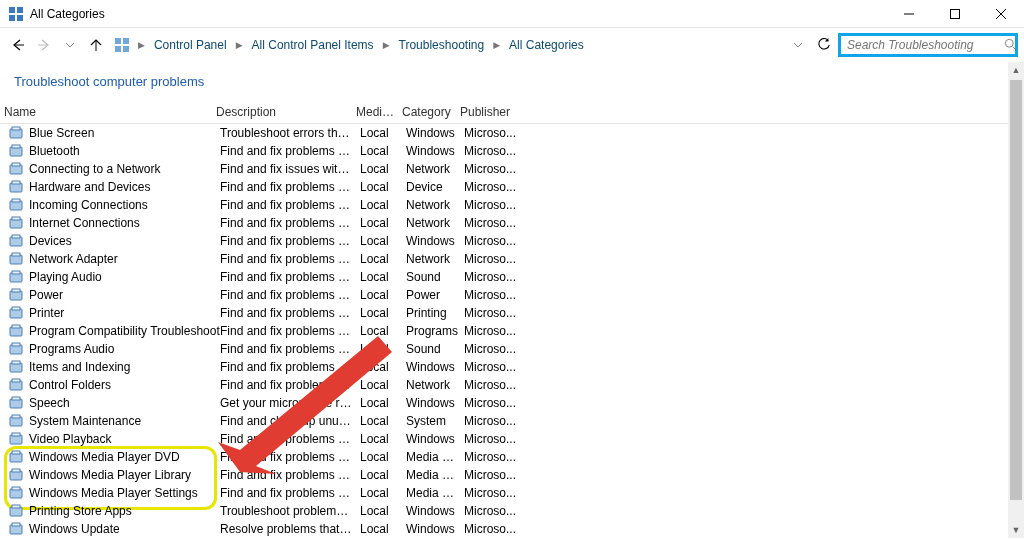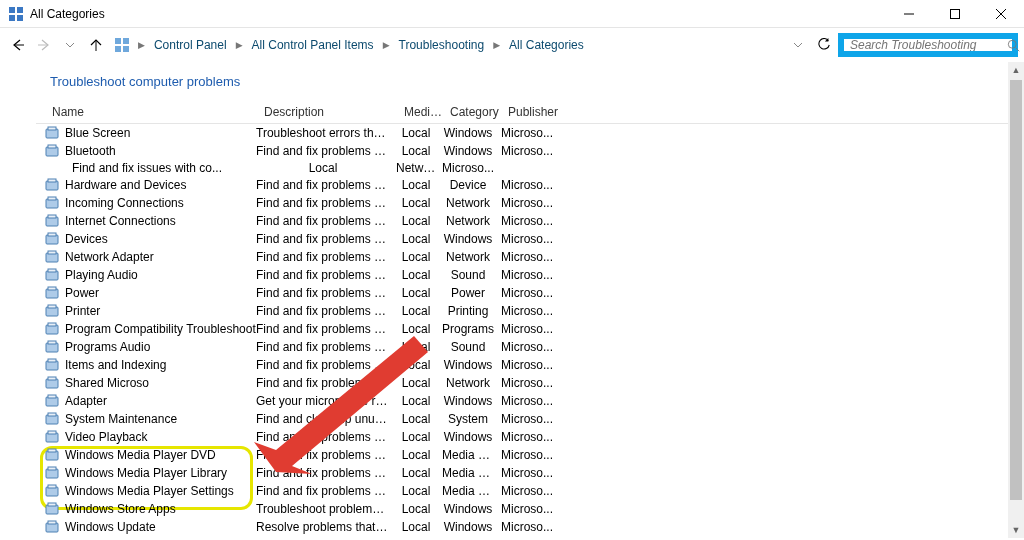--- a/index.html
+++ b/index.html
@@ -8,29 +8,29 @@
 .titlebar .app-icon { width:16px; height:16px; margin:0 6px 0 8px; }
 .titlebar .title-text { flex:1; color:#000; }
 .titlebar .win-ctrl { width:46px; height:28px; display:flex; align-items:center; justify-content:center; cursor:default; }
 .navbar { height:34px; display:flex; align-items:center; padding:0 6px; font-size:12px; gap:2px; }
 .navbar .nav-btn { width:24px; height:24px; display:flex; align-items:center; justify-content:center; color:#555; border-radius:2px; }
 .navbar .nav-btn.enabled { color:#000; }
 .navbar .crumb-icon { width:16px; height:16px; margin:0 2px 0 4px; }
 .navbar .crumb-sep { color:#777; padding:0 4px; font-size:9px; }
 .navbar .crumb { color:#0c4a6e; padding:2px 3px; cursor:default; }
 .navbar .spacer { flex:1; }
-.navbar .search-wrap { display:flex; border:6px solid #0ea5e9; height:24px; width:180px; padding:0 6px; }
+.navbar .search-wrap { display:flex; align-items:center; border:3px solid #0ea5e9; height:24px; width:180px; padding:0 6px; }
 .navbar .search-wrap input { border:none; outline:none; flex:1; font-size:12px; color:#555; font-style:italic; }
 .navbar .search-wrap .sicon { color:#666; }
-.content { position:absolute; top:62px; left:0; right:0; bottom:0; overflow:hidden;margin-left:36px; }
+.content { position:absolute; top:62px; left:0; right:0; bottom:0; overflow:hidden; }
 .heading { color:#1e5cae; font-size:13px; padding:12px 0 12px 14px; font-weight:400; }
 .list { font-size:12px; color:#000; }
-.list-header { display:grid; grid-template-columns:212px 140px 46px 58px 60px 1fr; padding:4px 0 4px 16px; border-bottom:1px solid #e5e5e5; color:#333; }
+.list-header { display:grid; grid-template-columns:212px 140px 46px 58px 60px 1fr; padding:4px 0 4px 4px; border-bottom:1px solid #e5e5e5; color:#333; }
 .list-header > div { padding-right:6px; white-space:nowrap; overflow:hidden; text-overflow:ellipsis; }
-.list-body { overflow-y:auto; height:calc(540px - 62px - 38px - 24px);text-align:center; }
+.list-body { overflow-y:auto; height:calc(540px - 62px - 38px - 24px); }
 .row { display:grid; grid-template-columns:212px 140px 46px 58px 60px 1fr; padding:1px 0 1px 8px; align-items:center; position:relative; z-index:1; }
 .cell { white-space:nowrap; overflow:hidden; text-overflow:ellipsis; padding-right:6px; }
 .cell.name { display:flex; align-items:center; gap:5px; overflow:hidden; }
 .row-icon { width:16px; height:16px; flex-shrink:0; }
 .scrollbar-stub { position:absolute; right:0; top:62px; bottom:2px; width:16px; background:#f0f0f0; }
 .scrollbar-stub .thumb { position:absolute; top:18px; left:2px; right:2px; height:420px; background:#c1c1c1; }
 .scrollbar-stub .arr { position:absolute; left:0; right:0; height:16px; display:flex; align-items:center; justify-content:center; color:#666; font-size:9px; }
 .scrollbar-stub .arr.up { top:0; }
 .scrollbar-stub .arr.dn { bottom:0; }
 .highlight-box { position:absolute; border:3px solid #e6e600; border-radius:12px; pointer-events:none; z-index:0; }
@@ -161,20 +161,27 @@
             </svg>
             <span>Bluetooth</span>
           </div>
           <div class="cell">Find and fix problems with...</div>
           <div class="cell">Local</div>
           <div class="cell">Windows</div>
           <div class="cell">Microso...</div>
           <div></div>
         </div>
         <div class="row">
+          <div class="cell name">
+            <svg class="row-icon pict" viewBox="0 0 16 16">
+              <rect x="2" y="4" width="12" height="9" rx="1" fill="#aecbe8" stroke="#4d80b3"></rect>
+              <rect x="4" y="2" width="8" height="3" fill="#e8eff7" stroke="#4d80b3"></rect>
+            </svg>
+            <span>Connecting to a Network</span>
+          </div>
           <div class="cell">Find and fix issues with co...</div>
           <div class="cell">Local</div>
           <div class="cell">Network</div>
           <div class="cell">Microso...</div>
           <div></div>
         </div>
         <div class="row">
           <div class="cell name">
             <svg class="row-icon pict" viewBox="0 0 16 16">
               <rect x="2" y="4" width="12" height="9" rx="1" fill="#aecbe8" stroke="#4d80b3"></rect>
@@ -327,35 +334,35 @@
           <div class="cell">Windows</div>
           <div class="cell">Microso...</div>
           <div></div>
         </div>
         <div class="row">
           <div class="cell name">
             <svg class="row-icon pict" viewBox="0 0 16 16">
               <rect x="2" y="4" width="12" height="9" rx="1" fill="#aecbe8" stroke="#4d80b3"></rect>
               <rect x="4" y="2" width="8" height="3" fill="#e8eff7" stroke="#4d80b3"></rect>
             </svg>
-            <span>Shared Microso</span>
+            <span>Control Folders</span>
           </div>
           <div class="cell">Find and fix problems with...</div>
           <div class="cell">Local</div>
           <div class="cell">Network</div>
           <div class="cell">Microso...</div>
           <div></div>
         </div>
         <div class="row">
           <div class="cell name">
             <svg class="row-icon pict" viewBox="0 0 16 16">
               <rect x="2" y="4" width="12" height="9" rx="1" fill="#aecbe8" stroke="#4d80b3"></rect>
               <rect x="4" y="2" width="8" height="3" fill="#e8eff7" stroke="#4d80b3"></rect>
             </svg>
-            <span>Adapter</span>
+            <span>Speech</span>
           </div>
           <div class="cell">Get your microphone read...</div>
           <div class="cell">Local</div>
           <div class="cell">Windows</div>
           <div class="cell">Microso...</div>
           <div></div>
         </div>
         <div class="row">
           <div class="cell name">
             <svg class="row-icon pict" viewBox="0 0 16 16">
@@ -425,21 +432,21 @@
           <div class="cell">Media P...</div>
           <div class="cell">Microso...</div>
           <div></div>
         </div>
         <div class="row">
           <div class="cell name">
             <svg class="row-icon pict" viewBox="0 0 16 16">
               <rect x="2" y="4" width="12" height="9" rx="1" fill="#aecbe8" stroke="#4d80b3"></rect>
               <rect x="4" y="2" width="8" height="3" fill="#e8eff7" stroke="#4d80b3"></rect>
             </svg>
-            <span>Windows Store Apps</span>
+            <span>Printing Store Apps</span>
           </div>
           <div class="cell">Troubleshoot problems th...</div>
           <div class="cell">Local</div>
           <div class="cell">Windows</div>
           <div class="cell">Microso...</div>
           <div></div>
         </div>
         <div class="row">
           <div class="cell name">
             <svg class="row-icon pict" viewBox="0 0 16 16">

